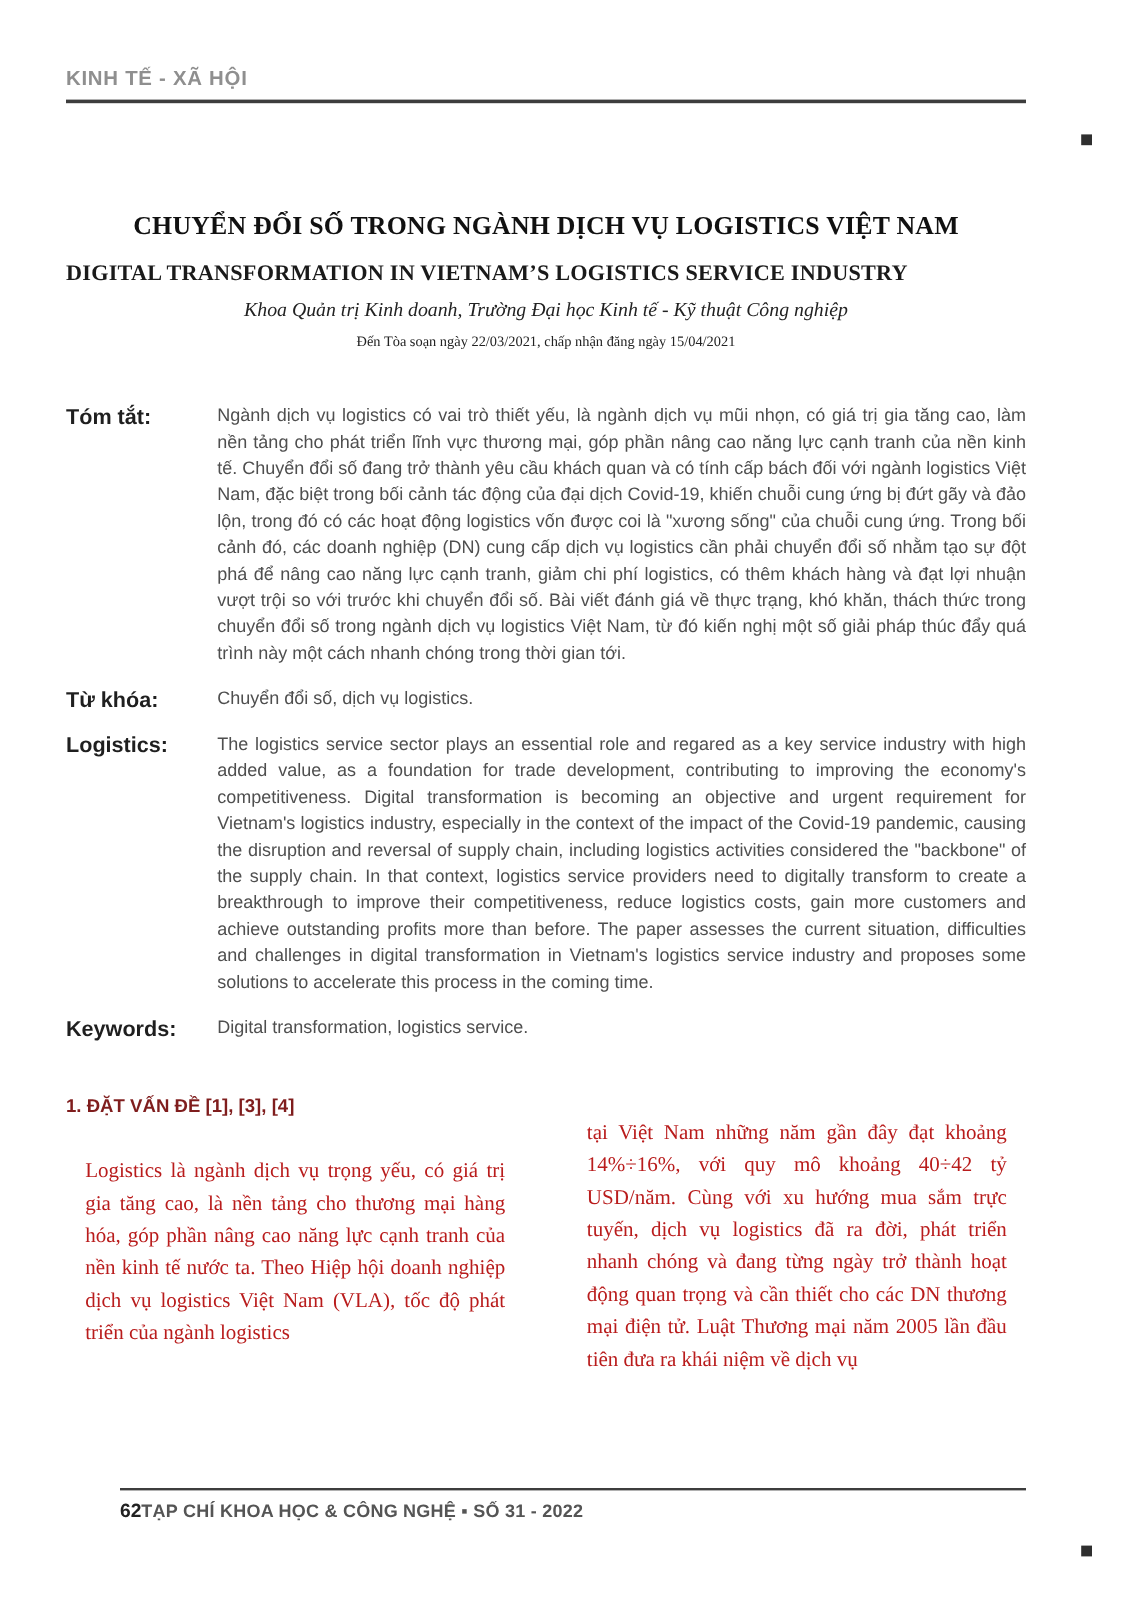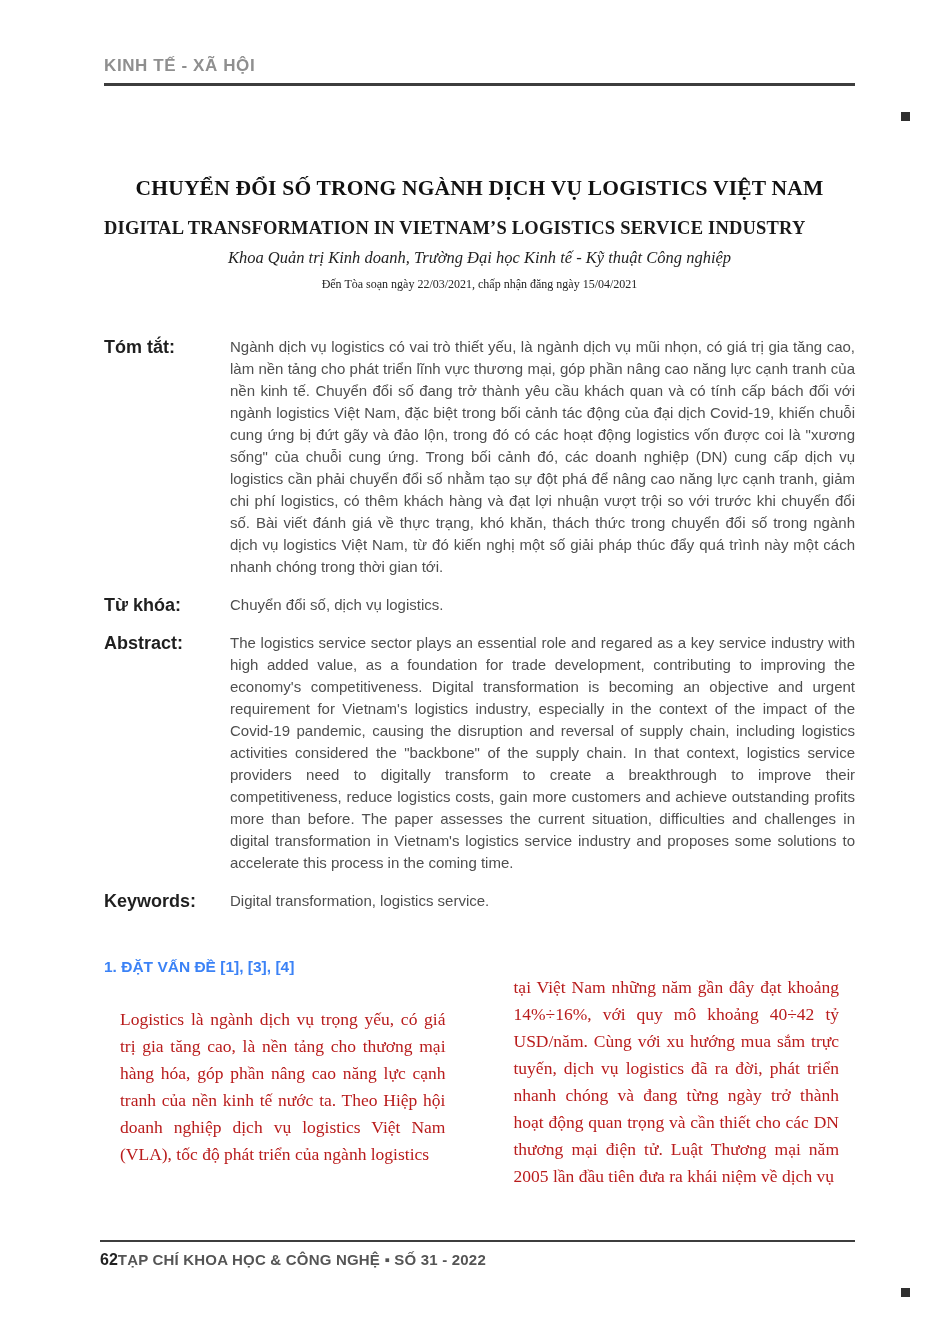--- a/index.html
+++ b/index.html
@@ -9,21 +9,21 @@
     background: #ffffff;
     font-family: "Liberation Serif", serif;
     color: #1c1c1c;
   }
   .page {
     position: relative;
     width: 943px; height: 1333px;
     overflow: hidden;
     background: #ffffff;
   }
-  .content { padding: 56px 88px 0 104px; }
+  .content { padding: 56px 88px 0 55px; }
 
   
   .header-label {
     font-family: "Liberation Sans", sans-serif;
     font-weight: bold;
     font-size: 17px;
     letter-spacing: 0.6px;
     color: #8f8f8f;
     display: block;
   }
@@ -103,21 +103,21 @@
   .columns {
     margin-top: 46px;
     display: flex;
     gap: 36px;
   }
   .col { flex: 1; min-width: 0; }
   .sec-heading {
     font-family: "Liberation Sans", sans-serif;
     font-size: 15.5px;
     font-weight: bold;
-    color: #3b82f6;
+    color: #7f1d1d;
     margin: 0 0 30px 0;
   }
   .body-text {
     font-size: 17.5px;
     line-height: 27px;
     text-align: justify;
     margin: 16px;
     color: #b91c1c;
   }
 
@@ -166,21 +166,21 @@
         <div class="meta-label">Tóm tắt:</div>
         <div class="meta-text">Ngành dịch vụ logistics có vai trò thiết yếu, là ngành dịch vụ mũi nhọn, có giá trị gia tăng cao, làm nền tảng cho phát triển lĩnh vực thương mại, góp phần nâng cao năng lực cạnh tranh của nền kinh tế. Chuyển đổi số đang trở thành yêu cầu khách quan và có tính cấp bách đối với ngành logistics Việt Nam, đặc biệt trong bối cảnh tác động của đại dịch Covid-19, khiến chuỗi cung ứng bị đứt gãy và đảo lộn, trong đó có các hoạt động logistics vốn được coi là "xương sống" của chuỗi cung ứng. Trong bối cảnh đó, các doanh nghiệp (DN) cung cấp dịch vụ logistics cần phải chuyển đổi số nhằm tạo sự đột phá để nâng cao năng lực cạnh tranh, giảm chi phí logistics, có thêm khách hàng và đạt lợi nhuận vượt trội so với trước khi chuyển đổi số. Bài viết đánh giá về thực trạng, khó khăn, thách thức trong chuyển đổi số trong ngành dịch vụ logistics Việt Nam, từ đó kiến nghị một số giải pháp thúc đẩy quá trình này một cách nhanh chóng trong thời gian tới.</div>
       </div>
 
       <div class="meta-row">
         <div class="meta-label">Từ khóa:</div>
         <div class="meta-text">Chuyển đổi số, dịch vụ logistics.</div>
       </div>
 
       <div class="meta-row">
-        <div class="meta-label">Abstract:</div>
+        <div class="meta-label">Logistics:</div>
         <div class="meta-text">The logistics service sector plays an essential role and regared as a key service industry with high added value, as a foundation for trade development, contributing to improving the economy's competitiveness. Digital transformation is becoming an objective and urgent requirement for Vietnam's logistics industry, especially in the context of the impact of the Covid-19 pandemic, causing the disruption and reversal of supply chain, including logistics activities considered the "backbone" of the supply chain. In that context, logistics service providers need to digitally transform to create a breakthrough to improve their competitiveness, reduce logistics costs, gain more customers and achieve outstanding profits more than before. The paper assesses the current situation, difficulties and challenges in digital transformation in Vietnam's logistics service industry and proposes some solutions to accelerate this process in the coming time.</div>
       </div>
 
       <div class="meta-row">
         <div class="meta-label">Keywords:</div>
         <div class="meta-text">Digital transformation, logistics service.</div>
       </div>
 
     </div>
 

